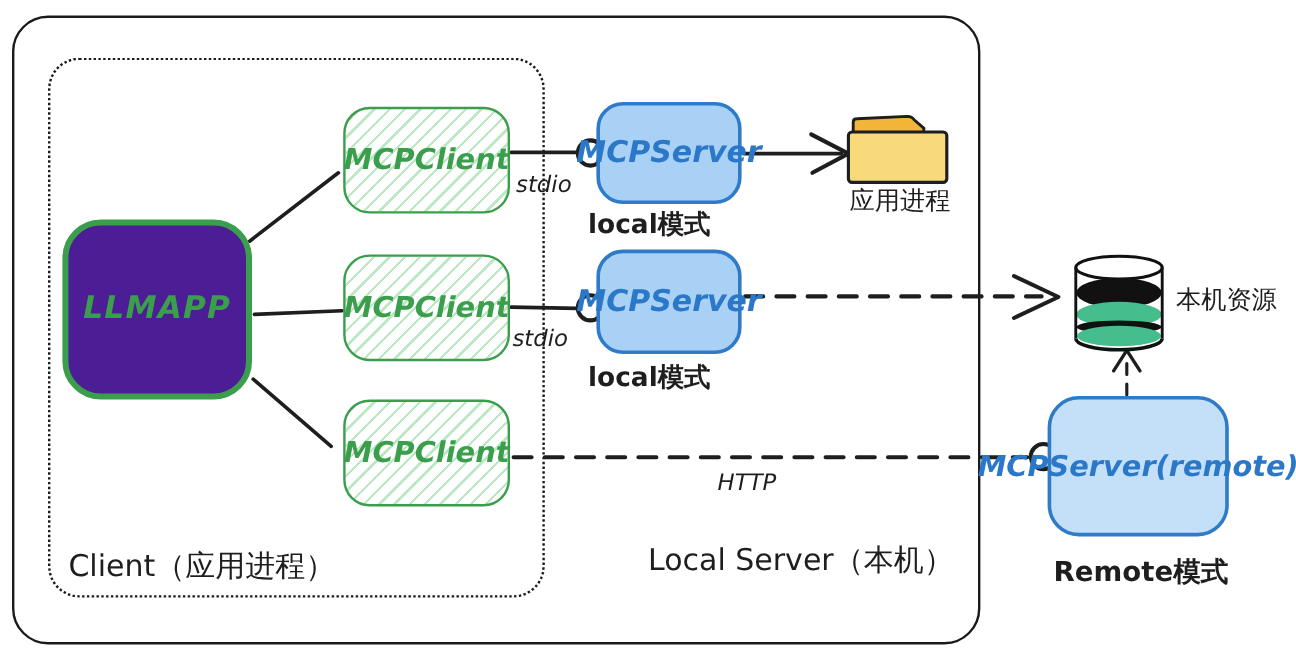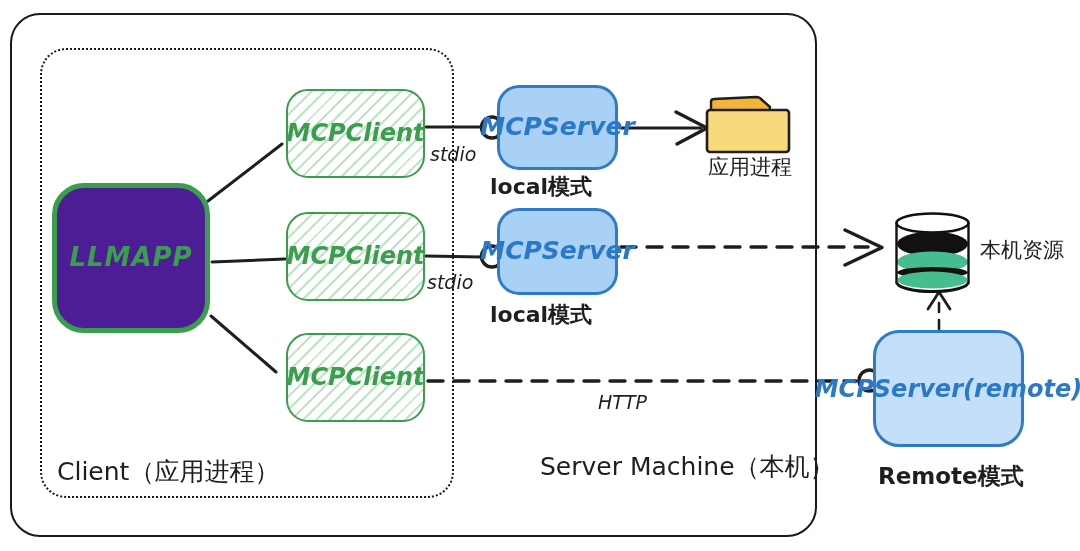--- a/index.html
+++ b/index.html
@@ -146,21 +146,21 @@
     <div>MCP</div>
     <div>Server</div>
     <div>(remote)</div>
   </div>
 
   <div class="abs lbl caption cap-srv1">local模式</div>
   <div class="abs lbl caption cap-srv2">local模式</div>
   <div class="abs lbl caption cap-remote">Remote模式</div>
 
   <div class="abs lbl boundary-lbl process-lbl">Client（应用进程）</div>
-  <div class="abs lbl boundary-lbl machine-lbl">Server Machine（本机）</div>
+  <div class="abs lbl boundary-lbl machine-lbl">Local Server（本机）</div>
 
   <div class="abs lbl edge-lbl stdio1">stdio</div>
   <div class="abs lbl edge-lbl stdio2">stdio</div>
   <div class="abs lbl edge-lbl http">HTTP</div>
 
   <div class="abs lbl res-lbl folder-lbl">应用进程</div>
   <div class="abs lbl res-lbl db-lbl">本机资源</div>
 
 </div>
 

